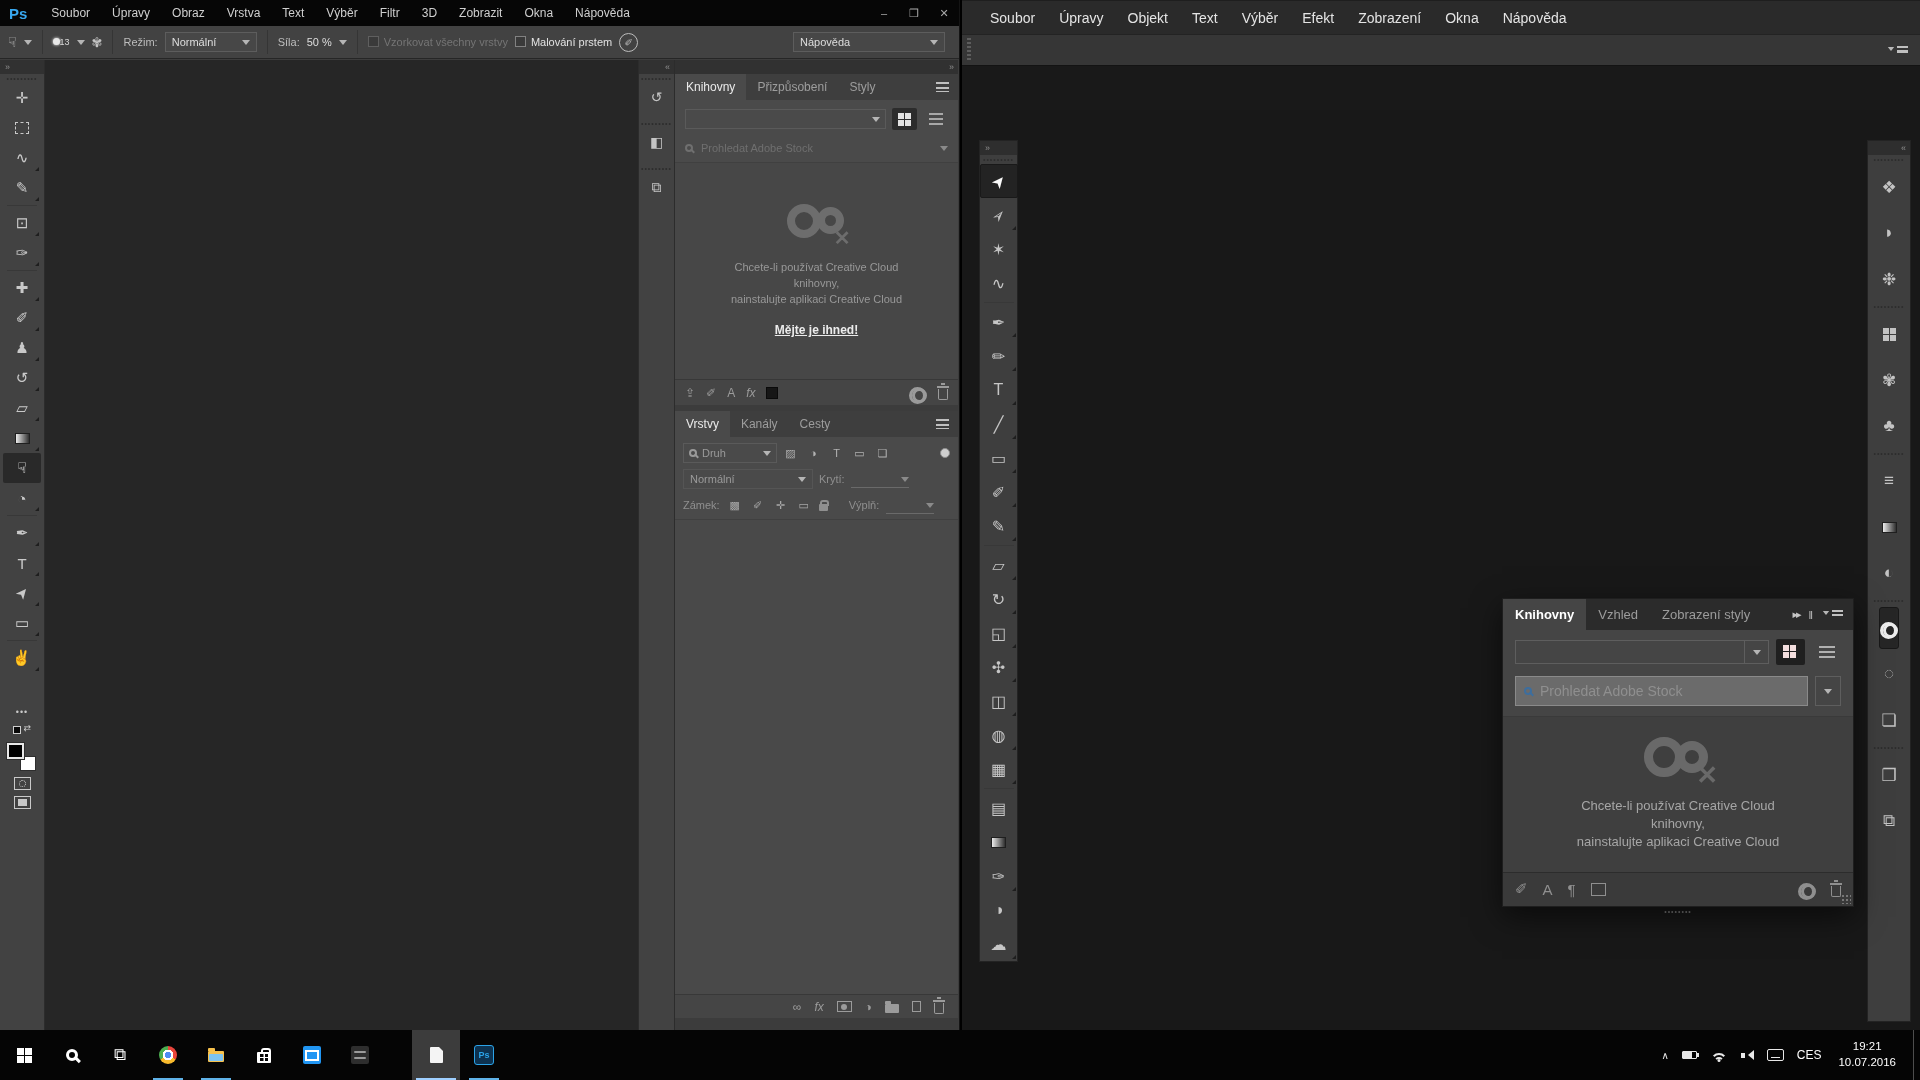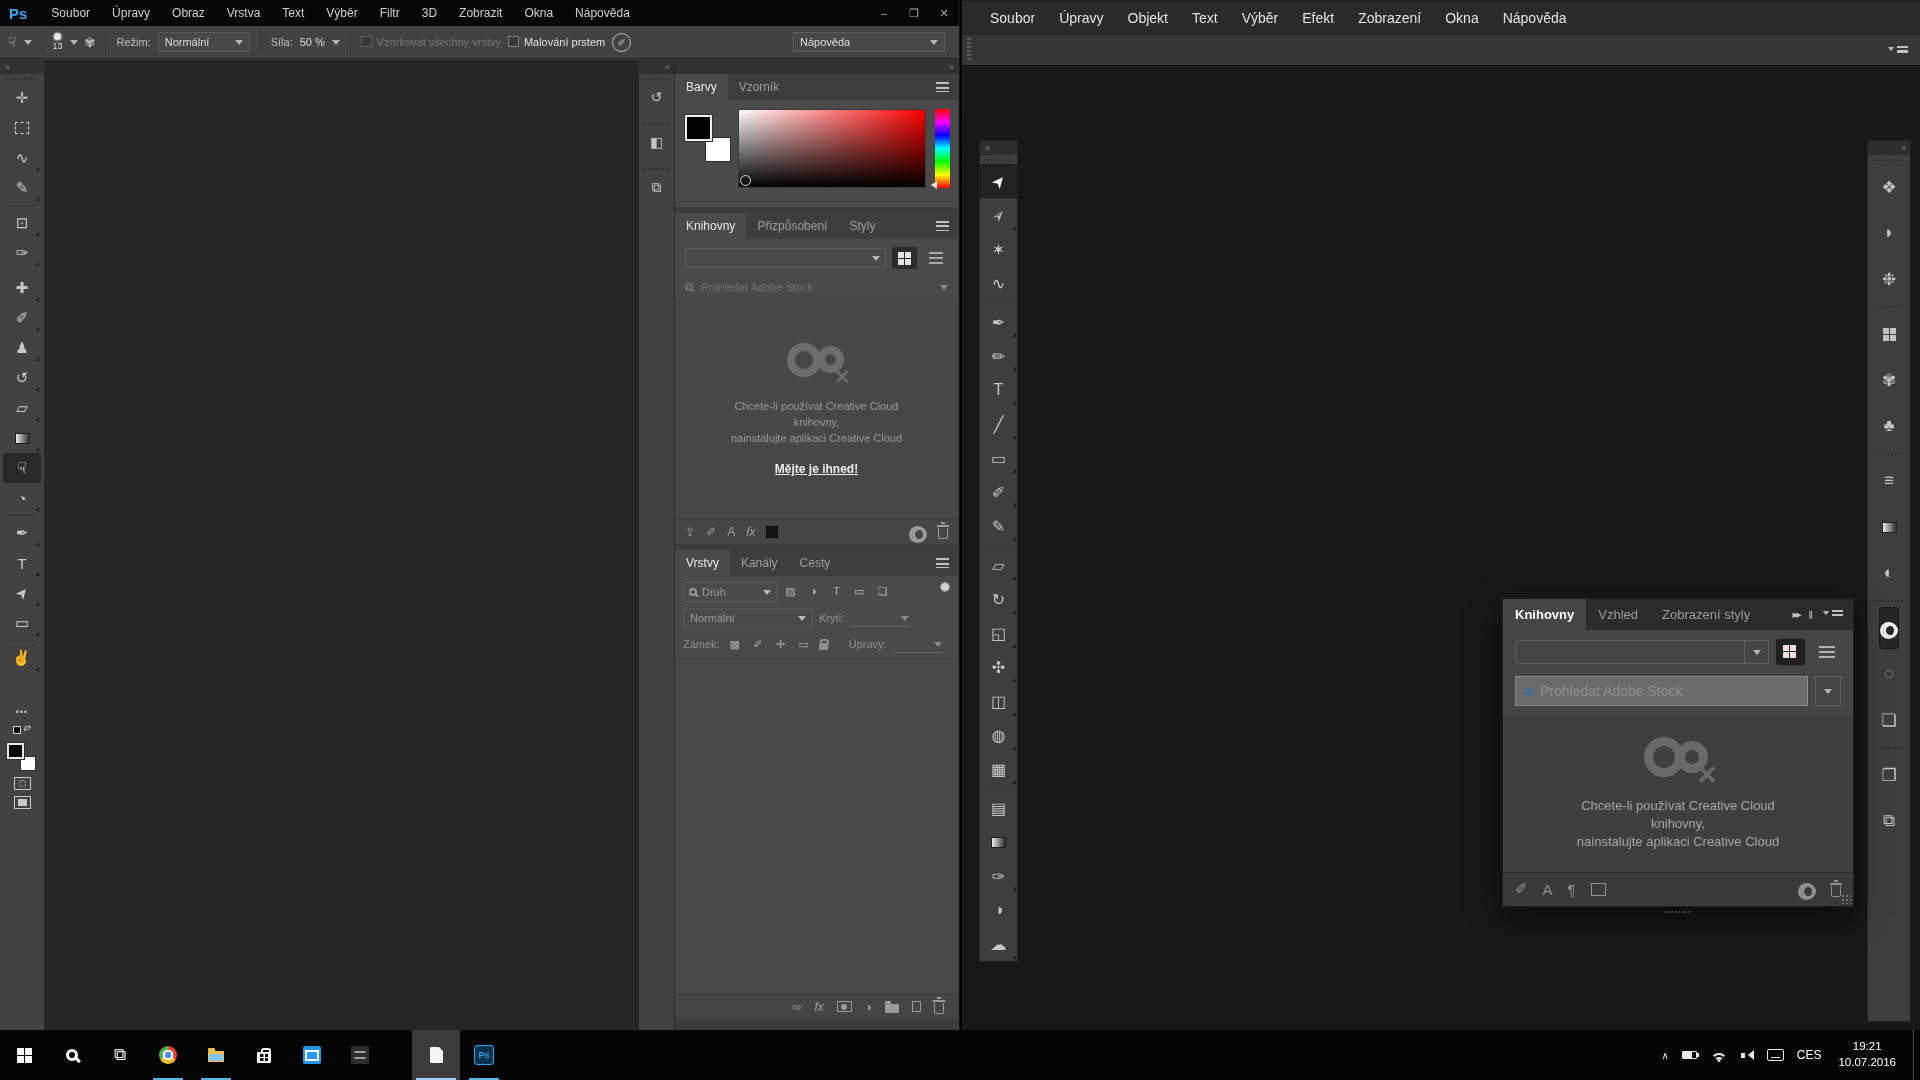--- a/index.html
+++ b/index.html
@@ -46,21 +46,21 @@
   .win-controls { margin-left:auto; display:flex; }
   .wc-btn { width:30px; height:26px; color:#a8a8a8; font-size:11px; display:flex; align-items:center; justify-content:center; }
   .ps-optionsbar { height:33px; background:#424242; border-bottom:1px solid #262626; display:flex; align-items:center; font-size:11px; color:#c4c4c4; padding:0 8px; gap:7px; }
   .opt-sep { width:1px; height:24px; background:#353535; margin:0 3px; flex:none; }
   .opt-drop { height:20px; border:1px solid #5d5d5d; background:#474747; display:flex; align-items:center; gap:7px; padding:0 6px; color:#dedede; flex:none; }
   .opt-label { color:#bdbdbd; }
   .opt-label.dis, .chk-label.dis { color:#757575; }
   .chk { width:11px; height:11px; border:1px solid #828282; background:#3a3a3a; display:inline-block; flex:none; }
   .chk.dis { border-color:#5f5f5f; }
   .chk-group { display:flex; align-items:flex-start; gap:5px; }
-  .brush-preview { display:flex; flex-direction:column; align-items:center; line-height:1; color:#d8d8d8; }
+  .brush-preview { display:flex; flex-direction:row; align-items:center; line-height:1; color:#d8d8d8; }
   .brush-dot { width:7px; height:7px; border-radius:50%; background:#e8e8e8; box-shadow:0 0 3px #fff; margin-bottom:2px; }
   .brush-size { font-size:9px; }
   .circ-pen { width:19px; height:19px; border:1px solid #bcbcbc; border-radius:50%; display:flex; align-items:center; justify-content:center; font-size:10px; color:#bcbcbc; }
   .opt-workspace { margin-left:auto; width:152px; justify-content:space-between; margin-right:6px; }
 
   .ps-body { position:absolute; top:60px; bottom:0; left:0; right:1px; display:flex; }
   .ps-toolbar { width:45px; background:#424242; border-right:1px solid #2c2c2c; display:flex; flex-direction:column; align-items:center; }
   .bar-header { width:100%; height:14px; background:#313131; color:#8f8f8f; font-size:9px; line-height:14px; padding:0 5px; flex:none; }
   .bar-header.right { text-align:right; }
   .tool { width:38px; height:30px; display:flex; align-items:center; justify-content:center; color:#c9c9c9; font-size:15px; position:relative; border-radius:2px; flex:none; }
@@ -107,21 +107,21 @@
   .view-btn.active { background:#2c2c2c; color:#e3e3e3; }
   .lib-searchrow { display:flex; align-items:center; gap:8px; padding:7px 10px; color:#6f6f6f; font-size:11px; border-bottom:1px solid #404040; }
   .lib-searchrow .caret { margin-left:auto; border-top-color:#8a8a8a; }
   .lib-message { flex:1; background:#474747; display:flex; flex-direction:column; align-items:center; justify-content:center; text-align:center; color:#989898; font-size:11px; line-height:1.45; }
   .lib-link { margin-top:14px; color:#ececec; font-weight:bold; text-decoration:underline; font-size:12px; }
   .panel-bottom { height:26px; background:#454545; border-top:1px solid #383838; display:flex; align-items:center; gap:11px; padding:0 10px; color:#9b9b9b; font-size:12px; flex:none; }
   .pb-spacer { flex:1; }
   .fx-txt { font-style:italic; font-size:12px; }
   .sw-black { width:12px; height:12px; background:#161616; border:1px solid #0a0a0a; display:inline-block; }
 
-  .lay-filterrow { display:flex; gap:4px; padding:6px 8px 2px 8px; color:#9a9a9a; font-size:11px; }
+  .lay-filterrow { display:flex; align-items:center; gap:4px; padding:6px 8px 2px 8px; color:#9a9a9a; font-size:11px; }
   .druh-field { width:94px; height:20px; border:1px solid #5a5a5a; display:flex; align-items:center; gap:5px; padding:0 5px; flex:none; }
   .druh-field .caret { margin-left:auto; }
   .f-ico { width:19px; height:18px; display:flex; align-items:center; justify-content:center; font-size:11px; color:#b2b2b2; }
   .filter-toggle { margin-left:auto; width:10px; height:10px; border-radius:50%; background:#cfcfcf; border:1px solid #8d8d8d; }
   .lay-blendrow { display:flex; align-items:center; gap:6px; padding:4px 8px 2px 8px; color:#8f8f8f; font-size:11px; }
   .blend-field { width:130px; height:20px; border:1px solid #555; display:flex; align-items:center; padding:0 6px; color:#9a9a9a; justify-content:space-between; flex:none; }
   .ufield { width:58px; height:18px; border-bottom:1px solid #6a6a6a; display:flex; align-items:center; justify-content:flex-end; }
   .ufield .caret { border-top-color:#8a8a8a; }
   .lay-lockrow { display:flex; align-items:center; gap:7px; padding:5px 8px; color:#8f8f8f; font-size:11px; }
   .lock-ico { width:16px; height:16px; display:flex; align-items:center; justify-content:center; font-size:11px; color:#a8a8a8; }
@@ -397,37 +397,20 @@
             <div class="grip"></div>
             <div class="strip-icon">
               <span class="glyph">⧉</span>
             </div>
           </div>
       </div>
 
       <div class="ps-panels">
         <div class="bar-header right"><span class="dbl">››</span></div>
 
-        <div class="panel" style="height:133px">
-          <div class="tabs">
-            <span class="tab active">Barvy</span>
-              <span class="tab">Vzorník</span>
-              <span class="menu-btn">
-                <span class="icon-hamb"></span>
-              </span>
-          </div>
-          <div class="colors-content">
-            <span class="fgbg">
-              <span class="fg"></span>
-              <span class="bg"></span>
-            </span>
-            <span class="sb-field"></span>
-            <span class="hue-bar"></span>
-          </div>
-        </div>
 
         <div class="panel" style="height:331px">
           <div class="tabs">
             <span class="tab active">Knihovny</span>
               <span class="tab">Přizpůsobení</span>
               <span class="tab">Styly</span>
               <span class="menu-btn">
                 <span class="icon-hamb"></span>
               </span>
           </div>
@@ -502,21 +485,21 @@
                 <span class="caret"></span>
               </span>
           </div>
           <div class="lay-lockrow">
             <span>Zámek:</span>
             <span class="lock-ico">▩</span>
             <span class="lock-ico">✐</span>
             <span class="lock-ico">✛</span>
             <span class="lock-ico">▭</span>
             <span class="icon-lock"></span>
-            <span style="margin-left:14px">Úpravy:</span>
+            <span style="margin-left:14px">Výplň:</span>
             <span class="ufield" style="width:48px">
                 <span class="caret"></span>
               </span>
           </div>
           <div class="lay-content"></div>
           <div class="lay-bottom">
             <span>∞</span>
             <span class="fx-txt">fx</span>
             <span class="icon-mask"></span>
             <span>◑</span>

